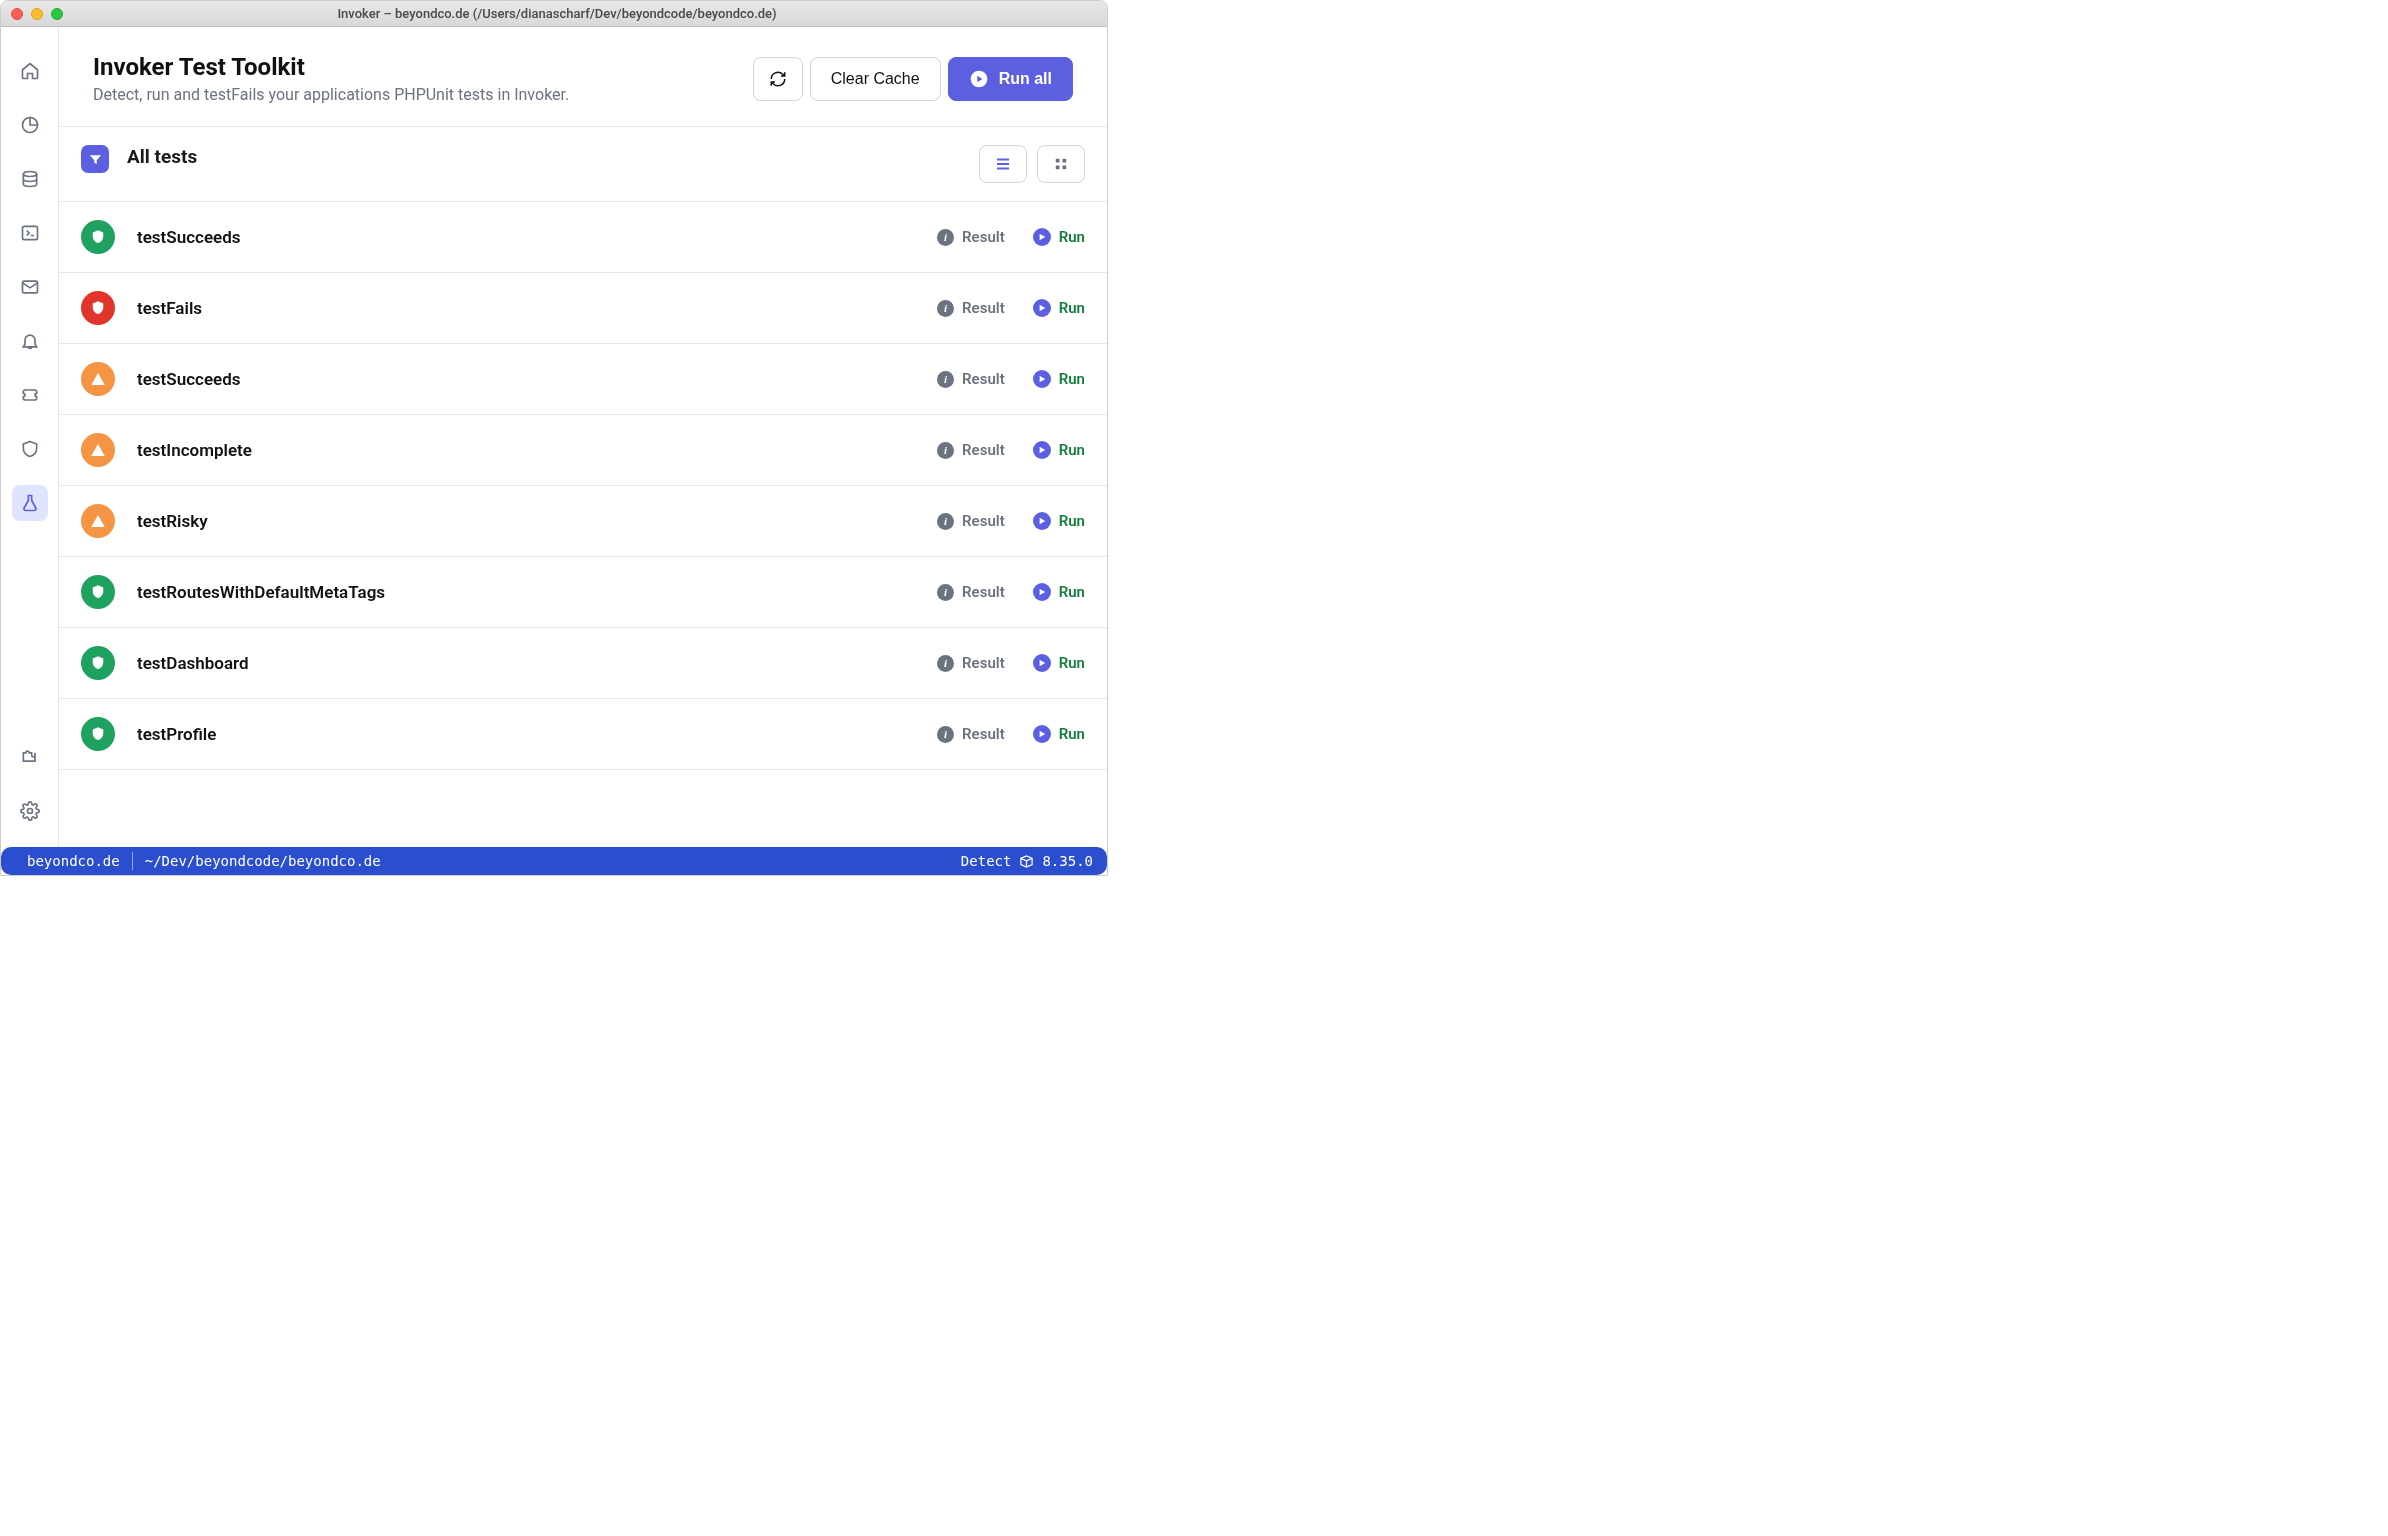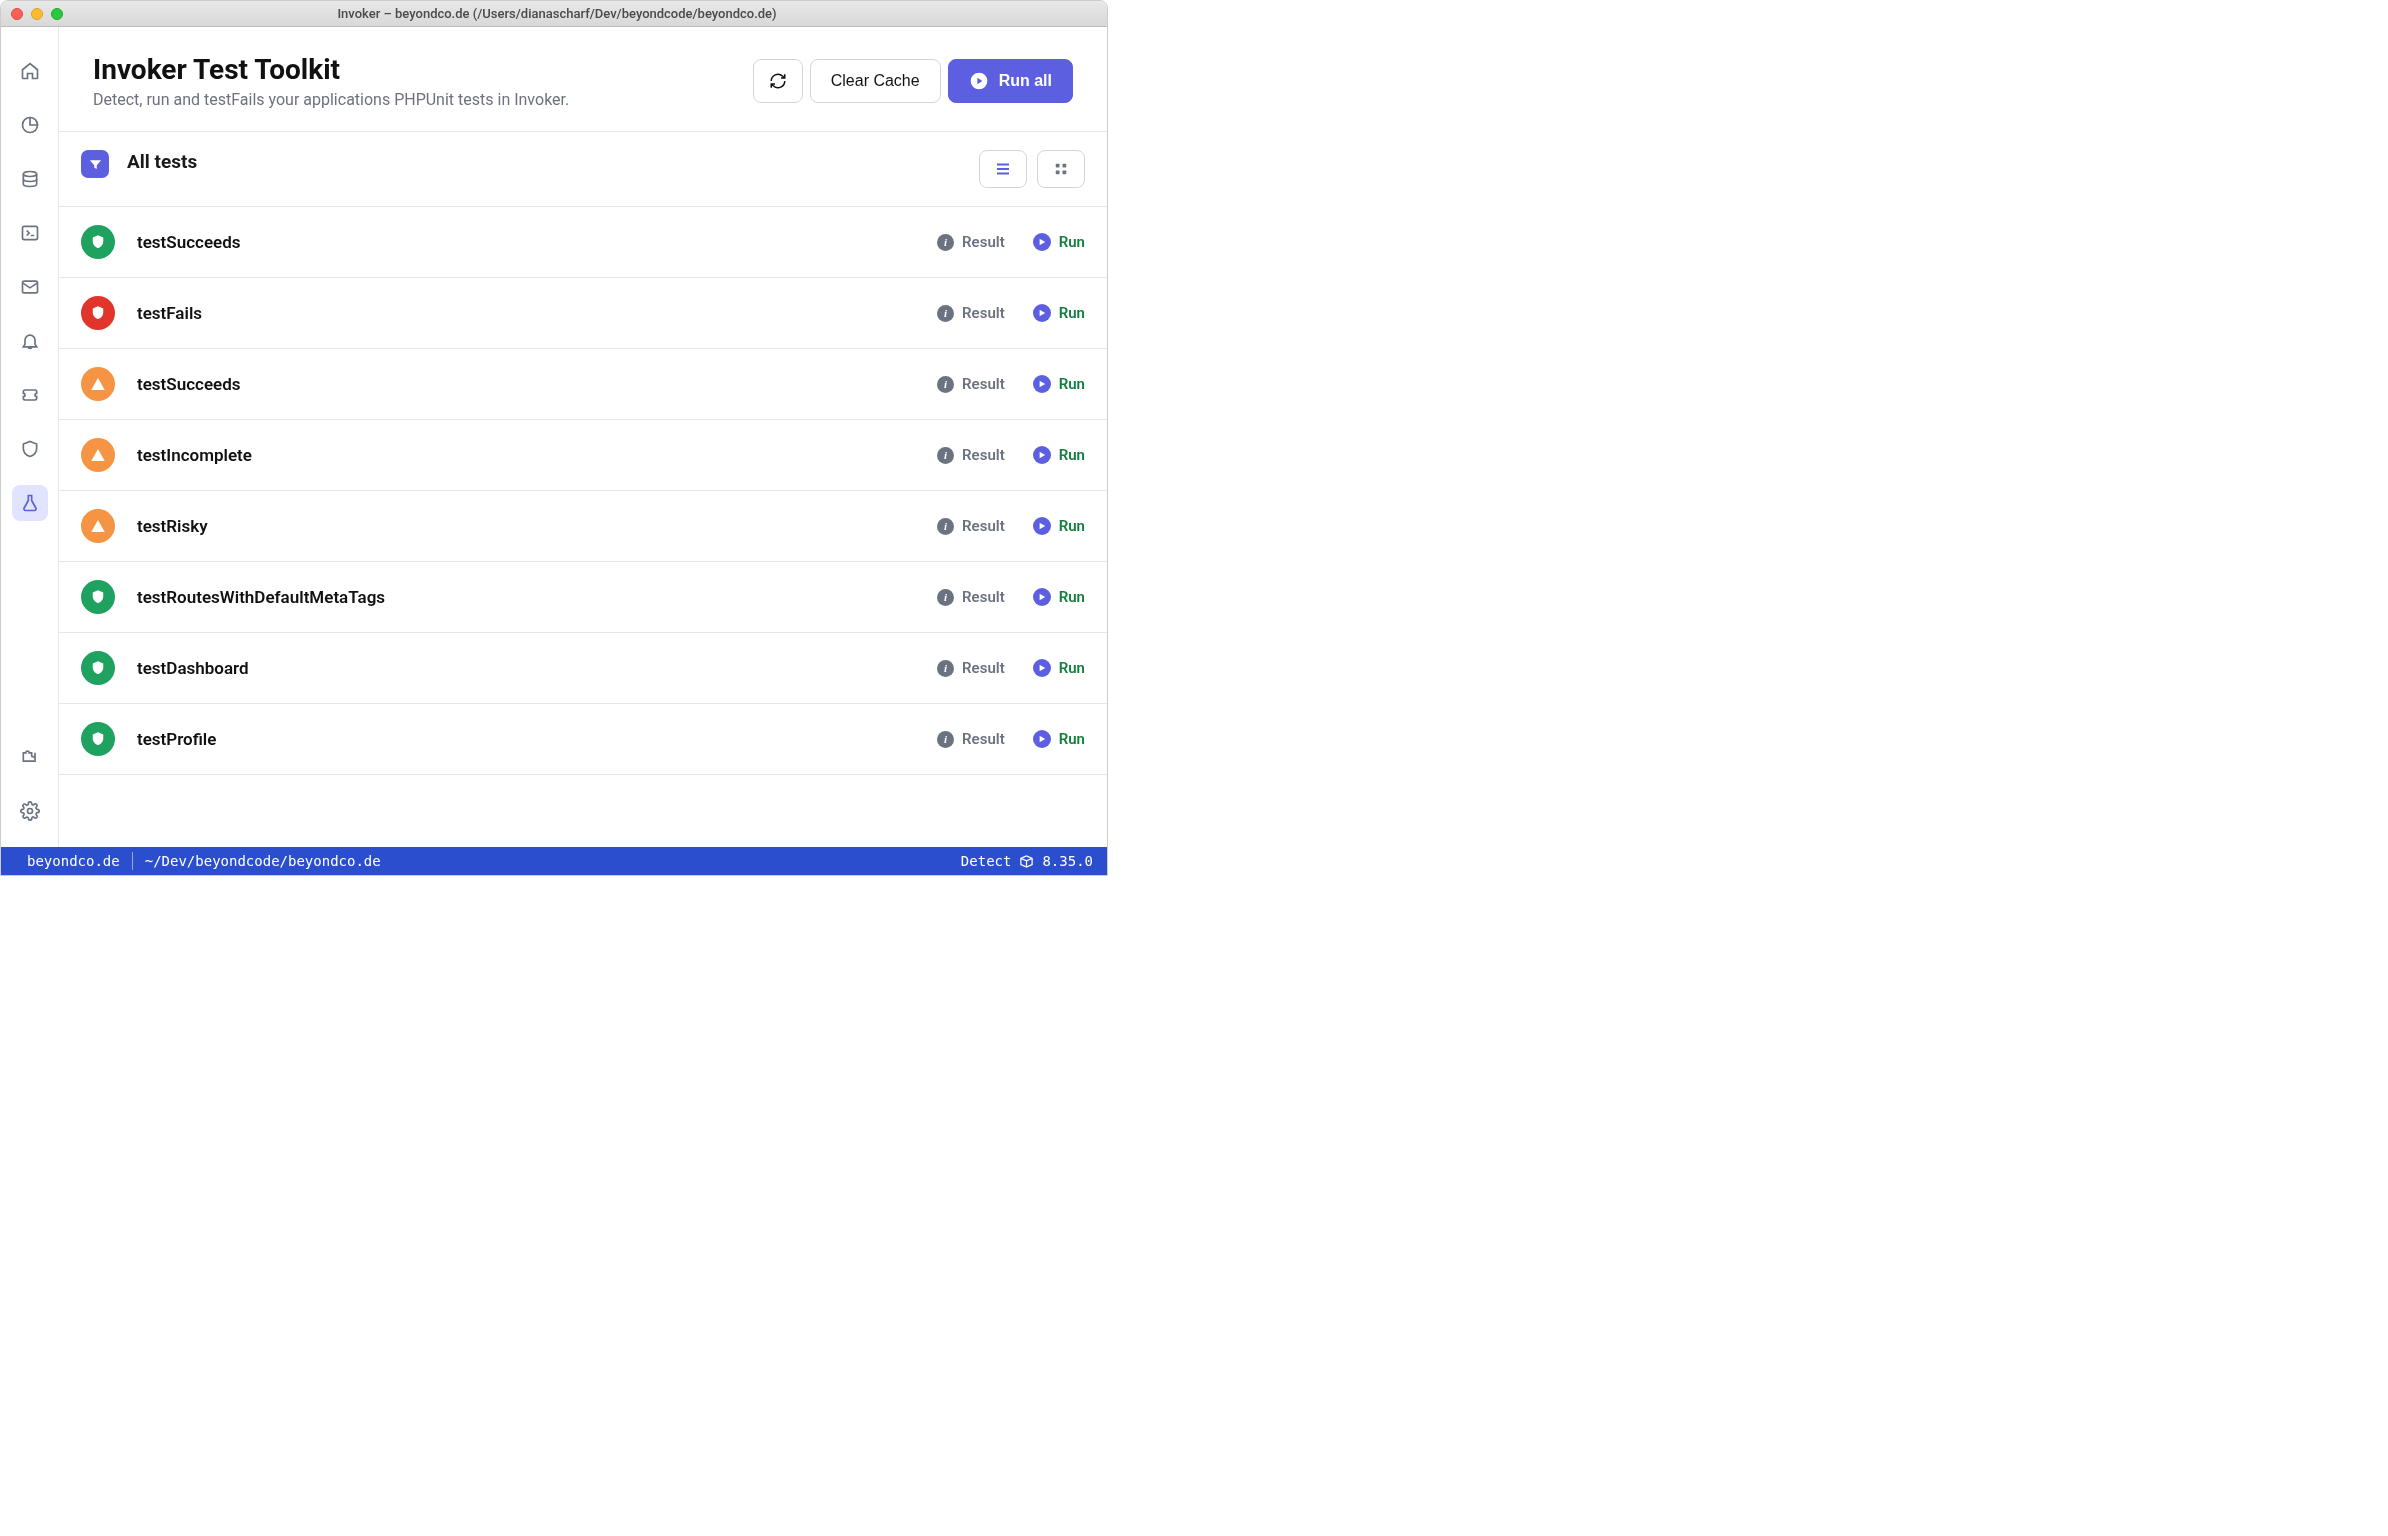--- a/index.html
+++ b/index.html
@@ -58,21 +58,21 @@
       cursor:pointer;
     }
     .sidebar-icon.active { background:#e0e4ff; color:#5b5fe0; }
     .sidebar-icon svg { width:20px; height:20px; }
 
     
     .main { flex:1; display:flex; flex-direction:column; min-width:0; }
 
     .header { padding: 26px 34px 22px; border-bottom:1px solid #e5e7eb; display:flex; align-items:center; }
     .header-left { flex:1; }
-    .page-title { font-size: 28px; font-weight:700; color:#111; }
+    .page-title { font-size: 24px; font-weight:700; color:#111; }
     .page-subtitle { font-size:16px; color:#6b7280; margin-top:4px; }
     .header-actions { display:flex; gap:7px; align-items:center; }
     .btn {
       height: 44px;
       padding: 0 20px;
       border-radius: 8px;
       border:1px solid #d1d5db;
       background:#fff;
       font-size:16px;
       font-weight:500;
@@ -112,20 +112,21 @@
     .status-bar {
       height:28px;
       background:#2b4ecf;
       color:#fff;
       display:flex;
       align-items:center;
       font-family: ui-monospace, "SF Mono", Menlo, Consolas, monospace;
       font-size:14px;
       flex-shrink:0;
       padding: 0 14px;
+      border-radius: 10px;
     }
     .status-seg { padding:0 12px; }
     .status-divider { width:1px; height:18px; background:rgba(255,255,255,0.5); }
     .status-spacer { flex:1; }
     .status-right { display:flex; align-items:center; gap:8px; }
     .status-right svg { width:15px; height:15px; }
   </style>
 </head>
 <body>
 

